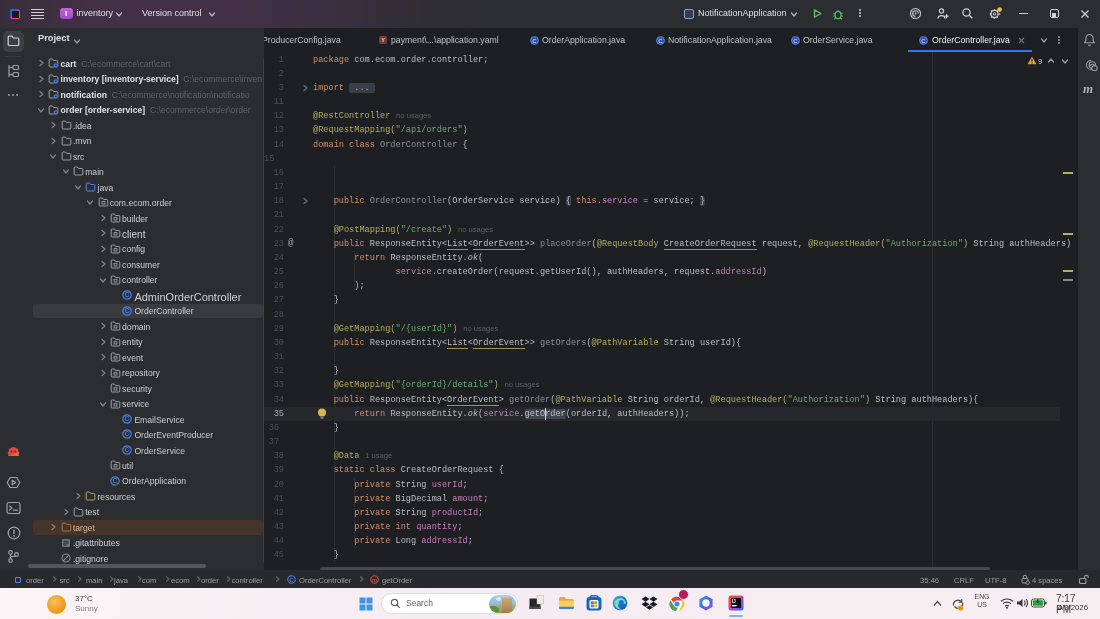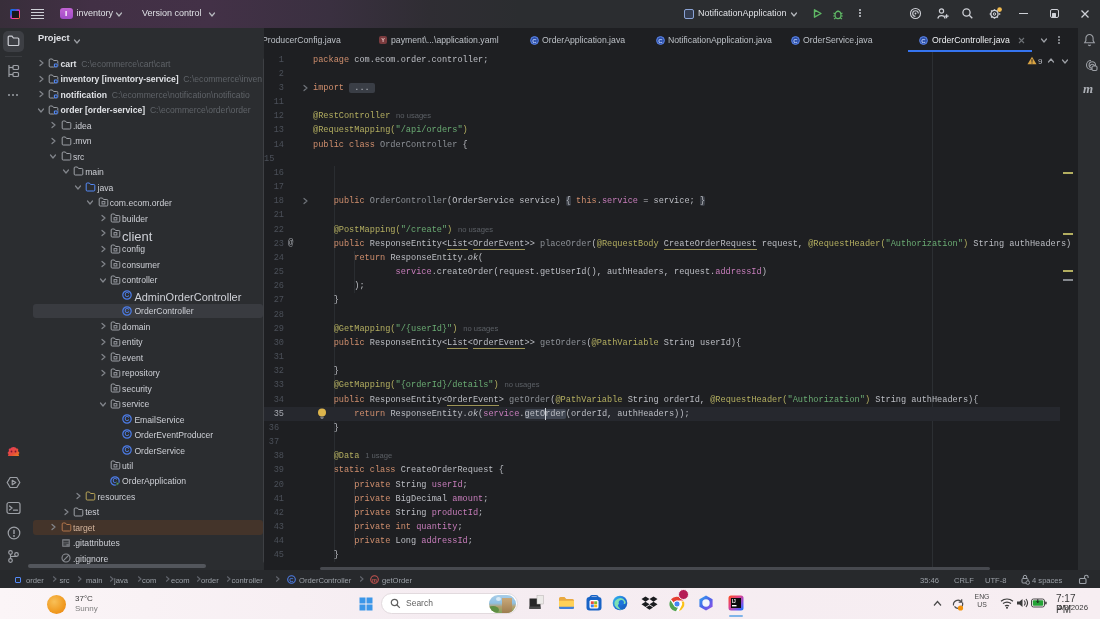--- a/index.html
+++ b/index.html
@@ -292,21 +292,21 @@
       <svg width="8" height="8" viewBox="0 0 8 8">
         <path d="M3 1.5 L6 4 L3 6.5" fill="none" stroke="#83868c" stroke-width="1.2" stroke-linecap="round" stroke-linejoin="round"></path>
       </svg>
     </div>
 <div class="ab" style="left:82.8px;top:200.37px">
       <svg width="11" height="10" viewBox="0 0 11 10">
         <path d="M1.2 3 V2 a1 1 0 0 1 1-1 h2.2 l1.2 1.5 h3.2 a1 1 0 0 1 1 1 V8 a1 1 0 0 1 -1 1 H2.2 a1 1 0 0 1 -1-1 Z" fill="none" stroke="#9da0a6" stroke-width="1"></path>
         <rect x="4" y="4.6" width="2.9" height="2.4" fill="none" stroke="#9da0a6" stroke-width="0.9"></rect>
       </svg>
     </div>
-<div class="ab" style="left:95.1px;top:200.97px;font-size:13px;font-weight:normal;color:#ced0d6;white-space:nowrap">client</div>
+<div class="ab" style="left:95.1px;top:200.97px;font-size:10px;font-weight:normal;color:#ced0d6;white-space:nowrap">client</div>
 <div class="ab" style="left:71.5px;top:216.84px">
       <svg width="8" height="8" viewBox="0 0 8 8">
         <path d="M3 1.5 L6 4 L3 6.5" fill="none" stroke="#83868c" stroke-width="1.2" stroke-linecap="round" stroke-linejoin="round"></path>
       </svg>
     </div>
 <div class="ab" style="left:82.8px;top:215.84px">
       <svg width="11" height="10" viewBox="0 0 11 10">
         <path d="M1.2 3 V2 a1 1 0 0 1 1-1 h2.2 l1.2 1.5 h3.2 a1 1 0 0 1 1 1 V8 a1 1 0 0 1 -1 1 H2.2 a1 1 0 0 1 -1-1 Z" fill="none" stroke="#9da0a6" stroke-width="1"></path>
         <rect x="4" y="4.6" width="2.9" height="2.4" fill="none" stroke="#9da0a6" stroke-width="0.9"></rect>
       </svg>
@@ -564,21 +564,21 @@
 <div class="ab mono" style="left:49px;top:0.5px"><span style="color:#CF8E6D">package</span><span style="color:#BCBEC4"> com.ecom.order.controller;</span></div>
 <div class="ab mono" style="left:0;top:14.670000000000002px;width:20px;text-align:right;color:#4B5059">2</div>
 <div class="ab mono" style="left:0;top:28.840000000000003px;width:20px;text-align:right;color:#4B5059">3</div>
 <div class="ab mono" style="left:49px;top:28.840000000000003px"><span style="color:#CF8E6D">import</span><span style="color:#BCBEC4"> </span><span style="color:#BCBEC4;background:#3a3e46;border-radius:2px"> ... </span></div>
 <div class="ab mono" style="left:0;top:43.00999999999999px;width:20px;text-align:right;color:#4B5059">11</div>
 <div class="ab mono" style="left:0;top:57.18000000000001px;width:20px;text-align:right;color:#4B5059">12</div>
 <div class="ab mono" style="left:49px;top:57.18000000000001px"><span style="color:#B3AE60">@RestController</span><span class="inl"> &nbsp;&nbsp;no usages</span></div>
 <div class="ab mono" style="left:0;top:71.35px;width:20px;text-align:right;color:#4B5059">13</div>
 <div class="ab mono" style="left:49px;top:71.35px"><span style="color:#B3AE60">@RequestMapping(</span><span style="color:#6AAB73">"/api/orders"</span><span style="color:#B3AE60">)</span></div>
 <div class="ab mono" style="left:0;top:85.51999999999998px;width:20px;text-align:right;color:#4B5059">14</div>
-<div class="ab mono" style="left:49px;top:85.51999999999998px"><span style="color:#CF8E6D">public class </span><span style="color:#8C9096">OrderController</span><span style="color:#BCBEC4"> {</span></div>
+<div class="ab mono" style="left:49px;top:85.51999999999998px"><span style="color:#CF8E6D">domain class </span><span style="color:#8C9096">OrderController</span><span style="color:#BCBEC4"> {</span></div>
 <div class="ab mono" style="left:0;top:99.69px;width:20px;text-align:left;color:#4B5059">15</div>
 <div class="ab mono" style="left:0;top:113.86000000000001px;width:20px;text-align:right;color:#4B5059">16</div>
 <div class="ab mono" style="left:0;top:128.03px;width:20px;text-align:right;color:#4B5059">17</div>
 <div class="ab mono" style="left:0;top:142.2px;width:20px;text-align:right;color:#4B5059">18</div>
 <div class="ab mono" style="left:49px;top:142.2px"><span style="color:#BCBEC4">    </span><span style="color:#CF8E6D">public </span><span style="color:#8C9096">OrderController</span><span style="color:#BCBEC4">(OrderService service) </span><span style="color:#BCBEC4;background:#3a3e46;border-radius:2px">{</span><span style="color:#BCBEC4"> </span><span style="color:#CF8E6D">this</span><span style="color:#BCBEC4">.</span><span style="color:#C77DBB">service</span><span style="color:#BCBEC4"> = service; </span><span style="color:#BCBEC4;background:#3a3e46;border-radius:2px">}</span></div>
 <div class="ab mono" style="left:0;top:156.37px;width:20px;text-align:right;color:#4B5059">21</div>
 <div class="ab mono" style="left:0;top:170.54px;width:20px;text-align:right;color:#4B5059">22</div>
 <div class="ab mono" style="left:49px;top:170.54px"><span style="color:#BCBEC4">    </span><span style="color:#B3AE60">@PostMapping(</span><span style="color:#6AAB73">"/create"</span><span style="color:#B3AE60">)</span><span class="inl"> &nbsp;&nbsp;no usages</span></div>
 <div class="ab mono" style="left:0;top:184.71px;width:20px;text-align:right;color:#4B5059">23</div>
 <div class="ab mono" style="left:49px;top:184.71px"><span style="color:#BCBEC4">    </span><span style="color:#CF8E6D">public </span><span style="color:#BCBEC4">ResponseEntity&lt;</span><span style="color:#BCBEC4;border-bottom:1px solid #9d9456">List</span><span style="color:#BCBEC4">&lt;</span><span style="color:#BCBEC4;border-bottom:1px solid #9d9456">OrderEvent</span><span style="color:#BCBEC4">&gt;&gt; </span><span style="color:#8C9096">placeOrder</span><span style="color:#BCBEC4">(</span><span style="color:#B3AE60">@RequestBody </span><span style="color:#BCBEC4;border-bottom:1px solid #9d9456">CreateOrderRequest</span><span style="color:#BCBEC4"> request, </span><span style="color:#B3AE60">@RequestHeader(</span><span style="color:#6AAB73">"Authorization"</span><span style="color:#B3AE60">)</span><span style="color:#BCBEC4"> String authHeaders)</span></div>

